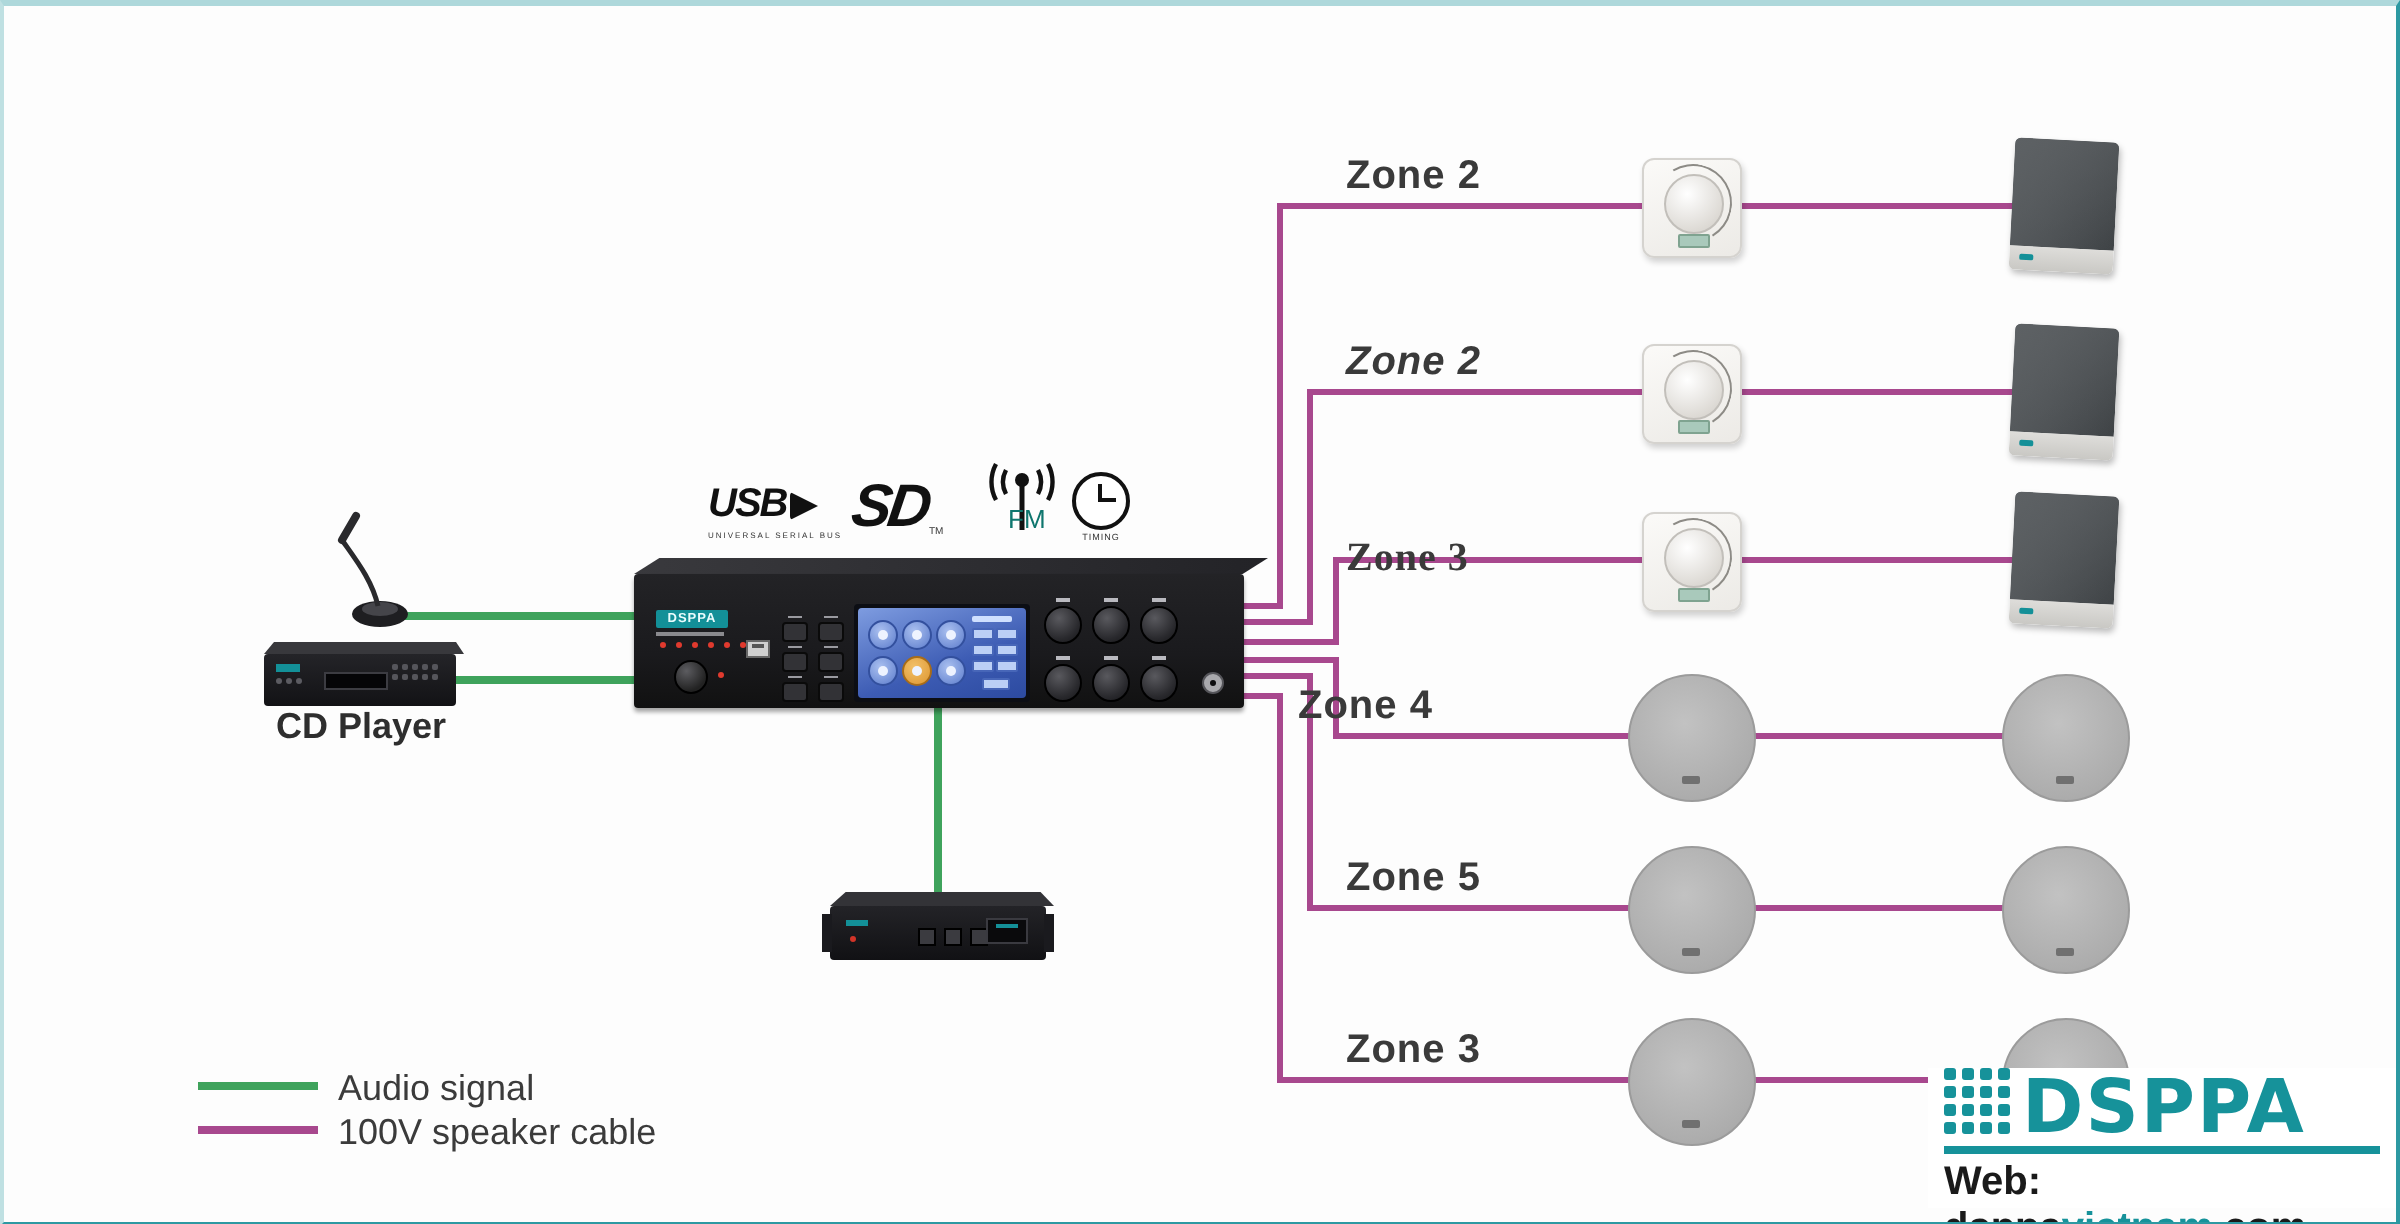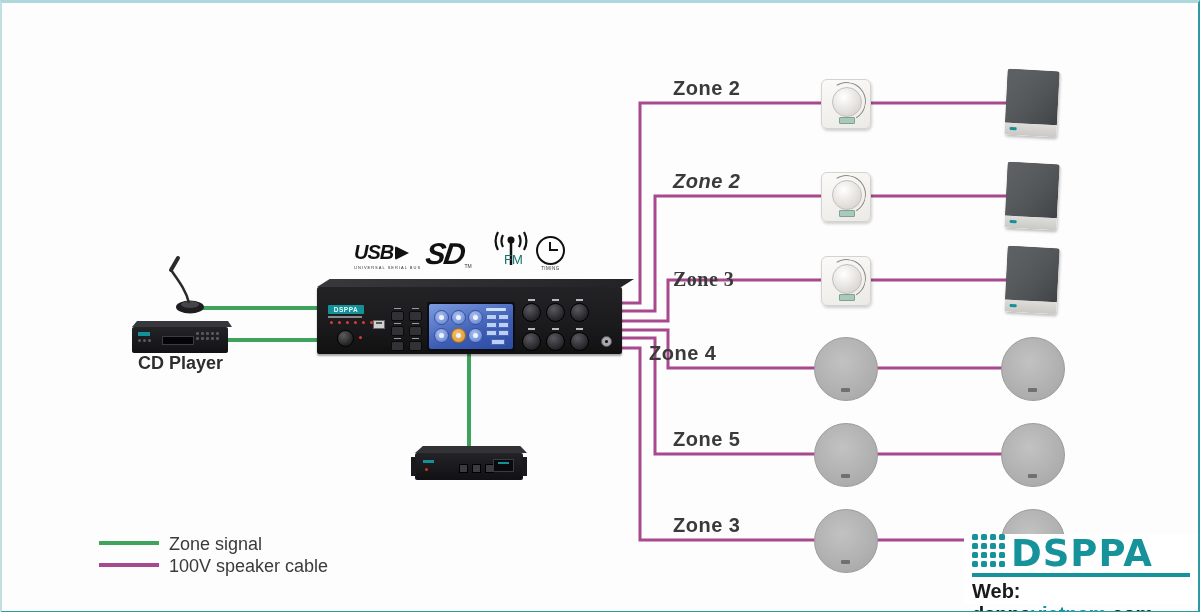--- a/index.html
+++ b/index.html
@@ -339,21 +339,21 @@
   <div class="abs cspk" style="left:999px;top:420px;">
       <i></i>
     </div>
   <div class="abs cspk" style="left:812px;top:506px;">
       <i></i>
     </div>
   <div class="abs cspk" style="left:999px;top:506px;">
       <i></i>
     </div>
 
-  <div class="abs legend-text" style="left:167px;top:531px;">Zone signal</div>
+  <div class="abs legend-text" style="left:167px;top:531px;">Audio signal</div>
   <div class="abs legend-text" style="left:167px;top:553px;">100V speaker cable</div>
 
   <div class="abs brand">
     <div class="brand-row">
       <div class="dotgrid">
         <i></i>
           <i></i>
           <i></i>
           <i></i>
           <i></i>

